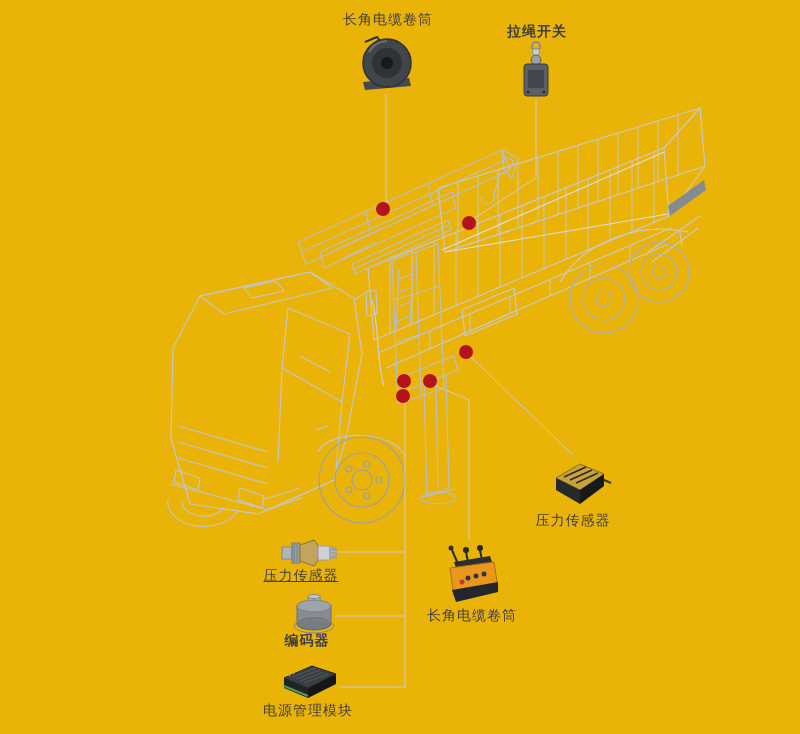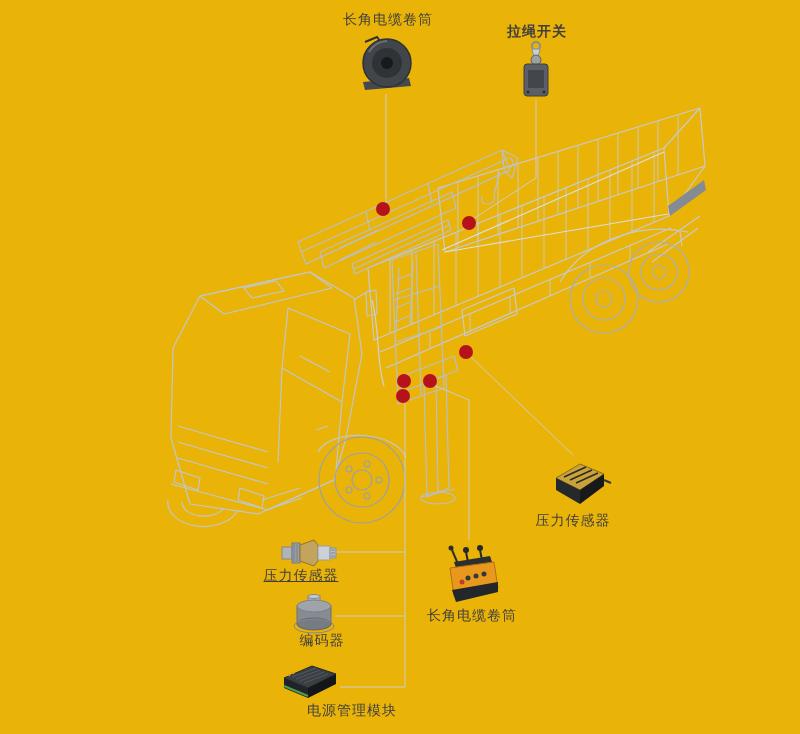--- a/index.html
+++ b/index.html
@@ -187,17 +187,17 @@
     <path d="M6,18 L6,28 L30,38 L30,28 Z" fill="#202428"></path>
     <path d="M58,14 L58,24 L30,38 L30,28 Z" fill="#14161a"></path>
     <path d="M6,26 L30,36" stroke="#4f9d4f" stroke-width="2" fill="none"></path>
     <path d="M10,14 L12,16 M14,12 L16,14" stroke="#c9a23c" stroke-width="1.5" fill="none"></path>
   </svg>
 
   <div class="part-label" style="left:388px; top:11px;">长角电缆卷筒</div>
   <div class="part-label" style="left:537px; top:23px;font-weight:bold;">拉绳开关</div>
   <div class="part-label" style="left:573px; top:512px;">压力传感器</div>
   <div class="part-label" style="left:301px; top:567px;text-decoration:underline;">压力传感器</div>
-  <div class="part-label" style="left:322px; top:632px;">编码器</div>
+  <div class="part-label" style="left:307px; top:632px;font-weight:bold;">编码器</div>
   <div class="part-label" style="left:472px; top:607px;">长角电缆卷筒</div>
-  <div class="part-label" style="left:308px; top:702px;margin-left:44px;">电源管理模块</div>
+  <div class="part-label" style="left:308px; top:702px;">电源管理模块</div>
 
 </div>
 
 </body></html>

